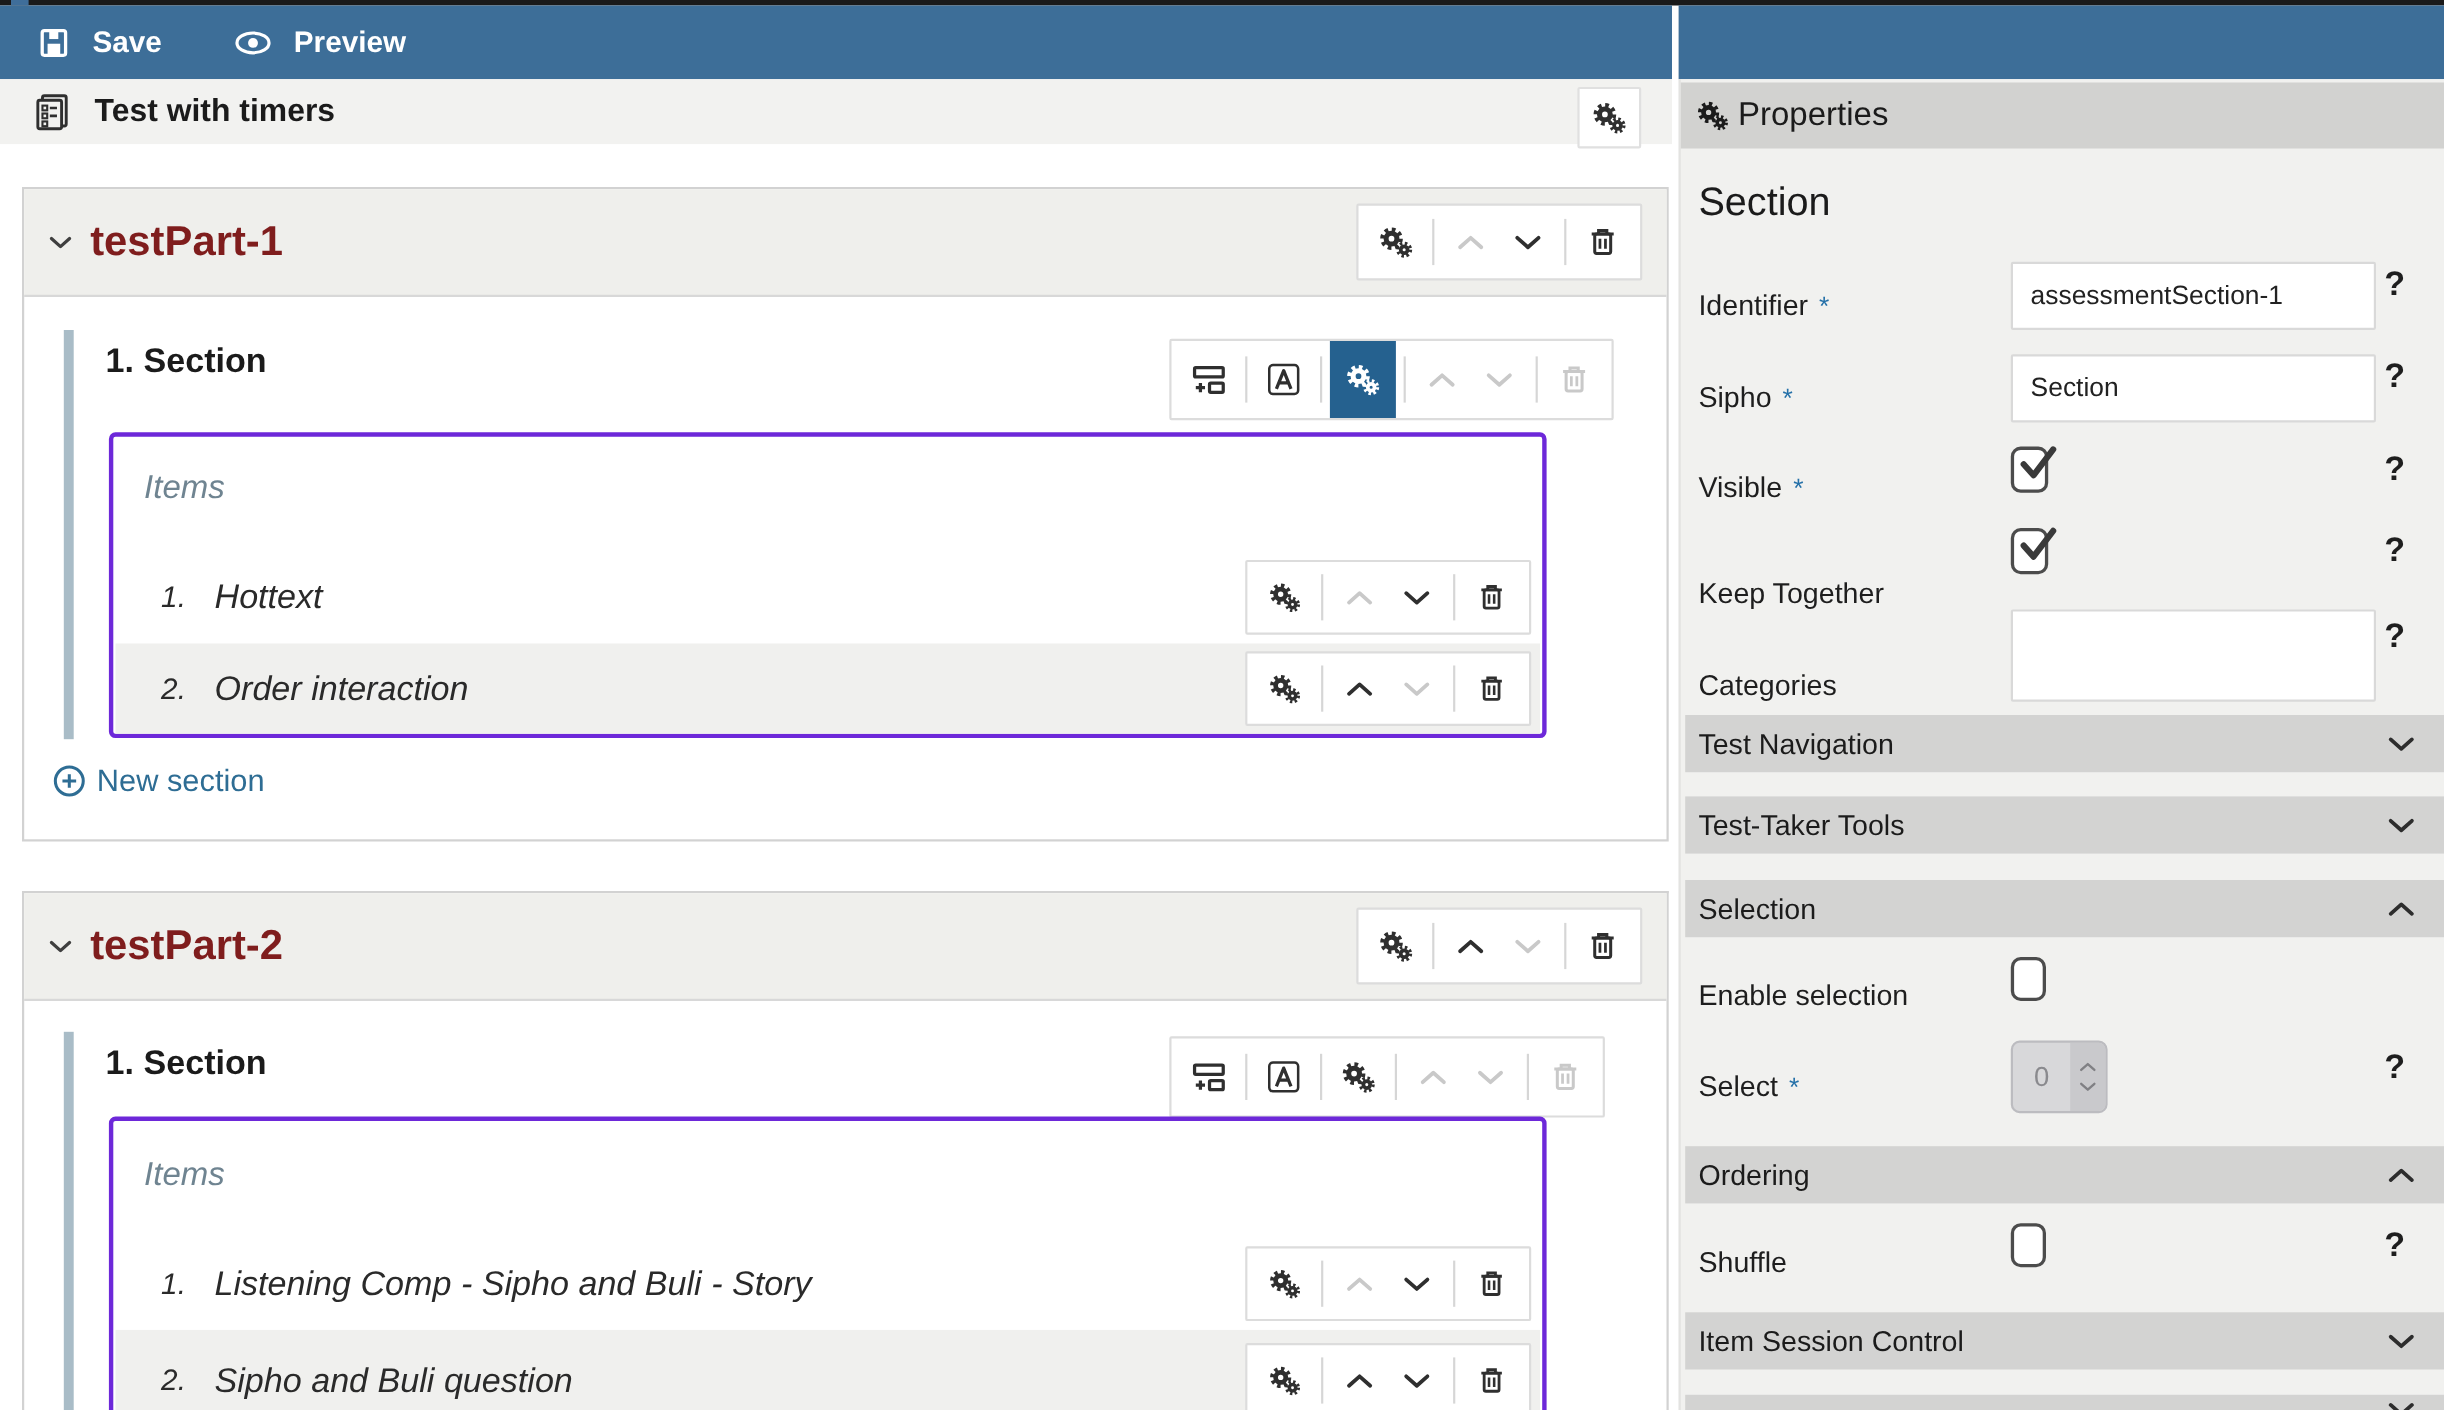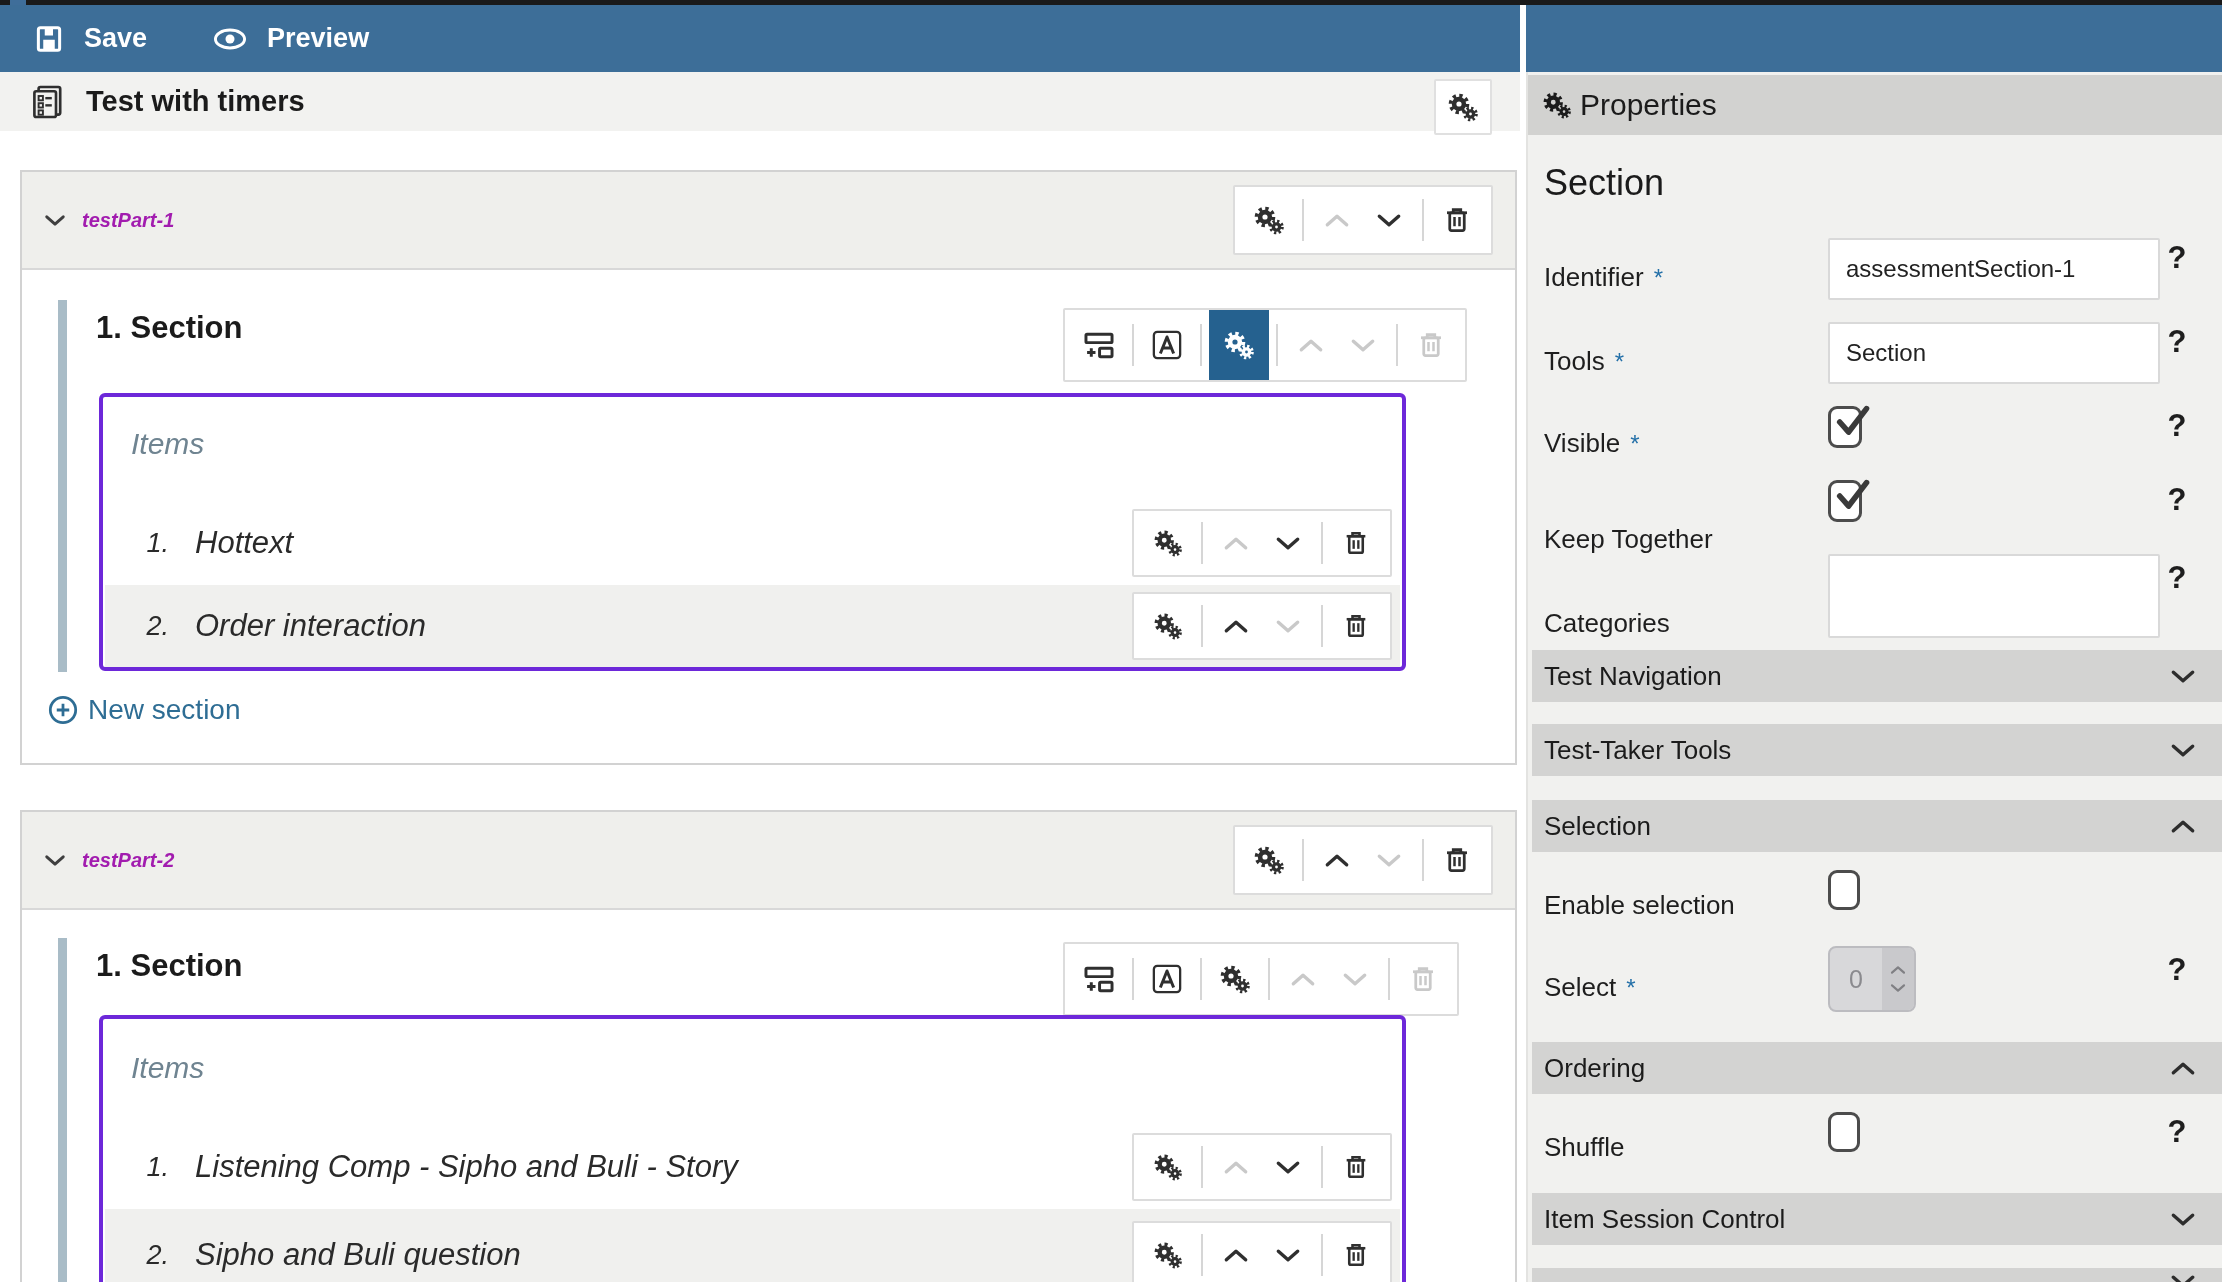--- a/index.html
+++ b/index.html
@@ -31,21 +31,21 @@
   .btn-group .sep { width:2px; height:42px; background:#d6d6d6; margin:0 7px; }
   .btn-group.tall { height:74px; }
   .btn-group.row-h { height:68px; }
 
   
   .part { position:absolute; left:20px; width:1497px; background:#fff; border:2px solid #d2d2d2; }
   .part1 { top:170px; height:595px; }
   .part2 { top:810px; height:480px; border-bottom:none; }
   .part-header { position:absolute; left:0; top:0; right:0; height:98px; background:#efefec; border-bottom:2px solid #d8d8d8; display:flex; align-items:center; padding:0 22px; }
   .part-header .chev { color:#3f3f3f; margin-right:16px; display:flex; }
-  .part-title { font-size:20px; font-weight:700; color:#a21caf; flex:1;font-style:italic; }
+  .part-title { font-size:38px; font-weight:700; color:#7f1d1d; flex:1; }
   .part-header .btn-group { height:70px; }
 
   .sec-title { position:absolute; left:74px; font-size:31px; font-weight:700; color:#1b1b1b; }
   .accent-bar { position:absolute; left:36px; width:9px; background:#a9bcc7; }
   .sec-toolbar { position:absolute; left:1041px; }
 
   .items-box { position:absolute; left:77px; width:1307px; background:#fff; border:4px solid #6d28d9; border-radius:6px;font-style:italic; }
   .items-label { position:absolute; left:28px; font-size:30px; color:#6f8491; }
   .item-row { position:absolute; left:2px; right:2px; height:84px; display:flex; align-items:center; padding-left:24px; }
   .item-row.shaded { background:#f0f0ee; }
@@ -472,21 +472,21 @@
 
     <div class="props-heading">Section</div>
 
     <div class="f-label" style="top:178px;">
       <span>Identifier</span><span class="req">*</span>
     </div>
     <input class="f-input" style="top: 166px;" value="assessmentSection-1">
     <div class="help" style="top:168px;">?</div>
 
     <div class="f-label" style="top:262px;">
-      <span>Tools</span><span class="req">*</span>
+      <span>Sipho</span><span class="req">*</span>
     </div>
     <input class="f-input" style="top: 250px;" value="Section">
     <div class="help" style="top:252px;">?</div>
 
     <div class="f-label" style="top:344px;">
       <span>Visible</span><span class="req">*</span>
     </div>
     <div class="cb" style="top:334px;">
       <span class="check"><svg width="38" height="38" color="#3a3a3a">
             <use href="#i-check"></use>

